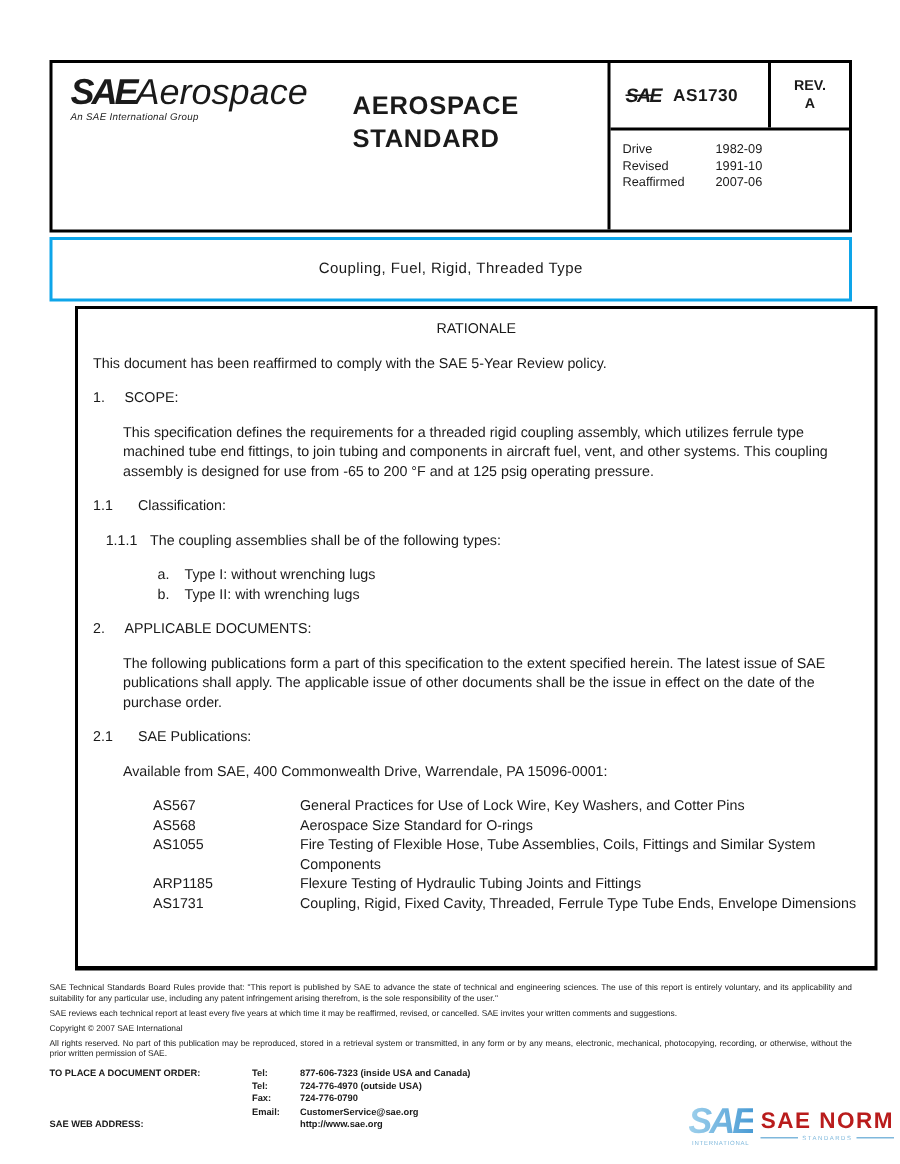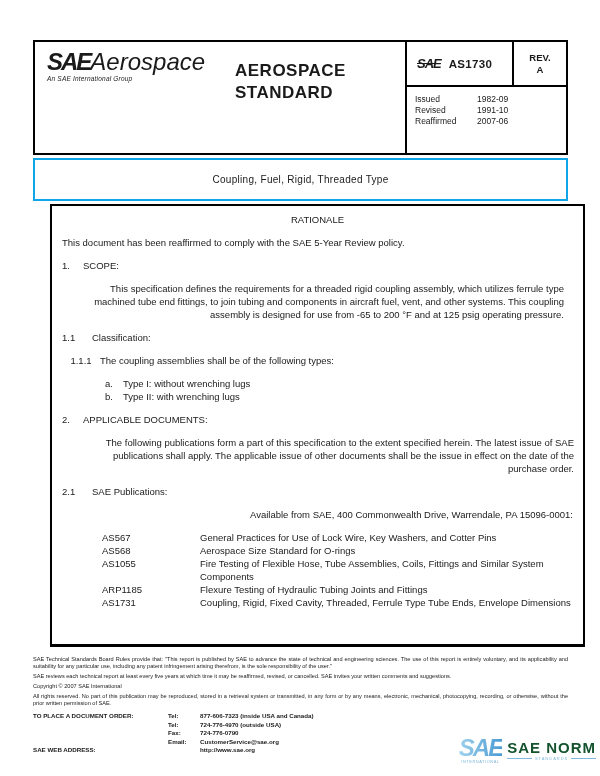--- a/index.html
+++ b/index.html
@@ -49,21 +49,21 @@
   .body-box{
     position:absolute; left:50px; top:204px; width:535px; height:443px;
     border:2px solid #000; border-bottom-width:3px;
     padding:7px 10px; font-size:9.5px; line-height:13px; overflow:hidden;
   }
   .centered{ text-align:center; }
   .gap{ height:10px; }
   .hrow{ display:flex; }
   .hrow .num{ flex:none; }
   .n1{ width:21px; } .n2{ width:30px; } .n3{ width:38px;text-align:center; }
-  .indent{ margin-left:20px;text-align:right; }
+  .indent{ margin-left:20px; }
   .para1{ width:482px; }
   .para2{ width:492px; }
   .type-list{ margin-left:43px; }
   .type-row{ display:flex; }
   .type-row .lt{ width:18px; flex:none; }
   .pub-row{ display:flex; margin-left:40px; }
   .pub-row .code{ width:98px; flex:none; }
   .pub-row .ptitle{ width:392px; }
 
   
@@ -75,21 +75,21 @@
   .order-grid{ display:grid; grid-template-columns:135px 32px 1fr; }
   .order .b{ font-weight:bold; }
 
   
   .watermark{ position:absolute; right:4px; top:737px; display:flex; align-items:flex-start; gap:5px; }
   .wm-left{ text-align:center; }
   .wm-sae{ font-size:24px; line-height:22px; font-weight:900; font-style:italic; letter-spacing:-2px;
            background:linear-gradient(90deg,#9fd1ec,#4a9bd4); -webkit-background-clip:text; background-clip:text; color:transparent; }
   .wm-intl{ font-size:4px; color:#7fb8dc; letter-spacing:0.5px; }
   .wm-right{ text-align:center; padding-top:3px; }
-  .wm-norm{ font-size:15px; line-height:15px; font-weight:900; color:#14532d; letter-spacing:1px; white-space:nowrap; }
+  .wm-norm{ font-size:15px; line-height:15px; font-weight:900; color:#b91c1c; letter-spacing:1px; white-space:nowrap; }
   .wm-norm-sub{ font-size:4px; color:#7fb8dc; letter-spacing:1px; display:flex; align-items:center; gap:3px; margin-top:1px; }
   .wm-norm-sub::before,.wm-norm-sub::after{ content:""; flex:1; border-top:0.5px solid #7fb8dc; }
 </style>
 </head>
 <body>
 
 <div class="page">
 
   <div class="header-box">
     <div class="hl">
@@ -106,21 +106,21 @@
           <span class="mini-sae">SAE</span>
           <span class="num">AS1730</span>
         </div>
         <div class="rev">
           <span>REV.</span>
           <span>A</span>
         </div>
       </div>
       <div class="dates">
         <div class="date-row">
-          <span class="dl">Issued</span>
+          <span class="dl">Drive</span>
           <span>1982-09</span>
         </div>
         <div class="date-row">
           <span class="dl">Revised</span>
           <span>1991-10</span>
         </div>
         <div class="date-row">
           <span class="dl">Reaffirmed</span>
           <span>2007-06</span>
         </div>

